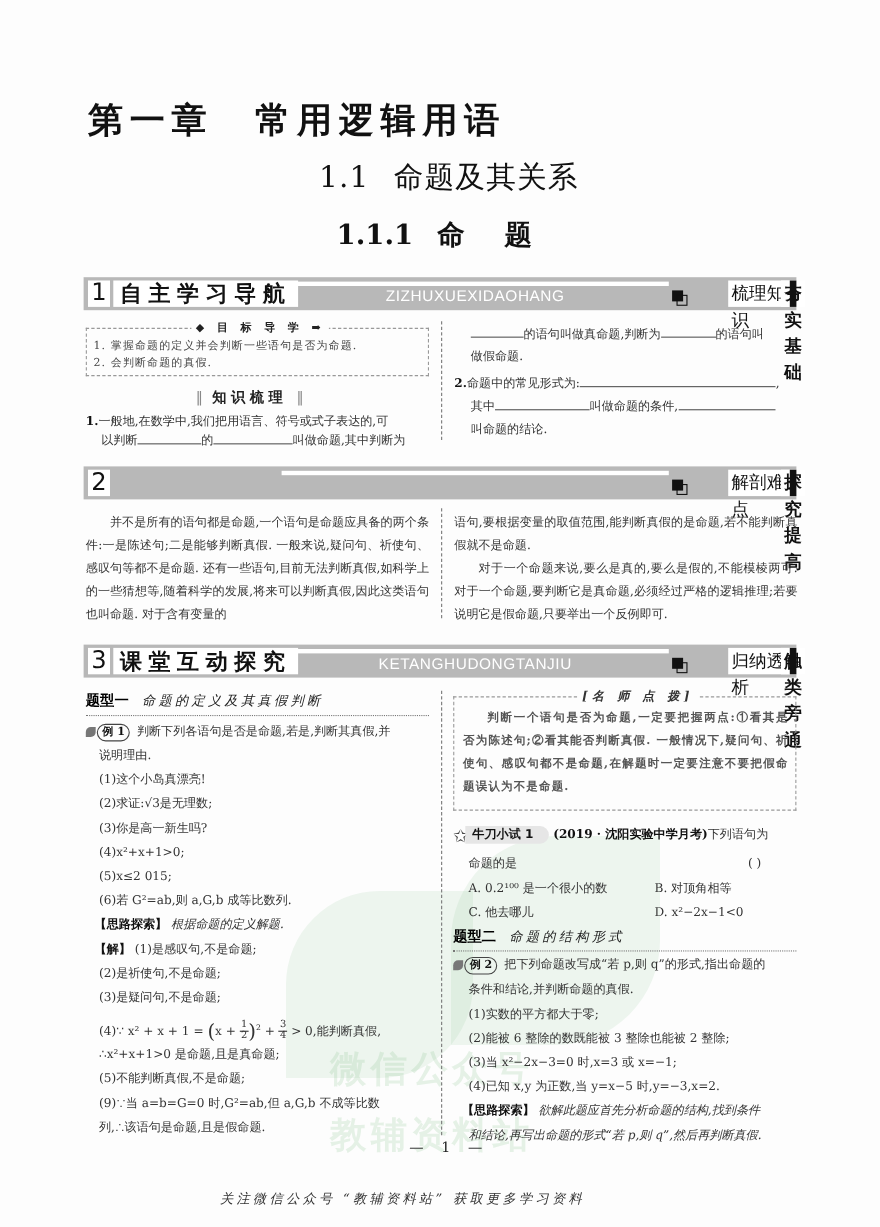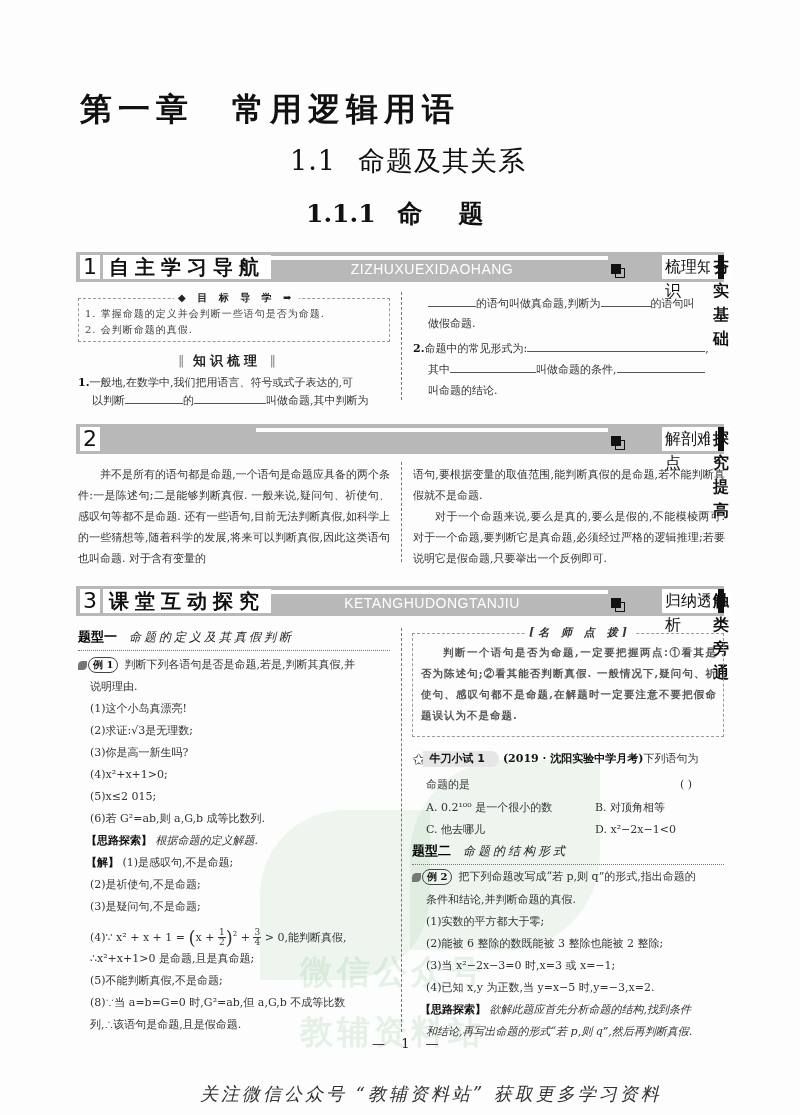--- a/index.html
+++ b/index.html
@@ -53,21 +53,21 @@
   .leaf-icon { display: inline-block; width: 9px; height: 9px; background: #777; border-radius: 50% 0 50% 0; margin-right: 1px; vertical-align: middle; }
 
   .teacher-box { position: absolute; left: 412px; top: 633px; width: 312px; height: 104px; border: 1px dashed #999; font-weight: bold; }
   .teacher-box .legend { position: absolute; left: 112px; top: -9px; background: #fdfdfd; padding: 0 4px; font-size: 11px; letter-spacing: 4px; color: #333; font-style: italic; }
   .teacher-box .body { position: absolute; left: 8px; top: 8px; width: 296px; font-size: 10.5px; line-height: 21px; color: #555; text-align: justify; letter-spacing: 1px; }
 
   .practice-tag { display: inline-block; height: 16px; padding: 0 14px 0 6px; background: #e6e6e6; border-radius: 0 10px 10px 0; font-family: "DejaVu Sans", sans-serif; font-weight: bold; font-size: 11px; line-height: 16px; color: #111; margin-right: 4px; }
   .star-icon { display: inline-block; font-size: 16px; color: #444; vertical-align: middle; margin-right: -2px; }
 
   .page-num { position: absolute; left: 372px; top: 1036px; font-size: 13px; color: #222; letter-spacing: 6px; }
-  .footer { position: absolute; left: 200px; top: 1082px; font-size: 18px; color: #333; letter-spacing: 3px; font-style: italic; }
+  .footer { position: absolute; left: 200px; top: 1082px; font-size: 12px; color: #333; letter-spacing: 3px; font-style: italic; }
   sup { font-size: 7px; }
   .frac { display: inline-block; vertical-align: middle; text-align: center; font-size: 9px; line-height: 9px; }
   .frac span { display: block; }
   .frac .top { border-bottom: 1px solid #333; padding: 0 1px; }
   .big-paren { font-size: 18px; vertical-align: middle; }
 </style>
 </head>
 <body>
 
 <div class="watermark">
@@ -182,21 +182,21 @@
 <div class="txt" style="left:90px;top:896px;">(3)是疑问句,不是命题;</div>
 <div class="txt" style="left:90px;top:924px;">
   <span>(4)∵ x² + x + 1 =</span>
   <span class="big-paren">(</span>x +
   <span class="frac"><span class="top">1</span><span>2</span></span><span class="big-paren">)</span><sup>2</sup> +
   <span class="frac"><span class="top">3</span><span>4</span></span>
   <span>&gt; 0,能判断真假,</span>
 </div>
 <div class="txt" style="left:90px;top:948px;">∴x²+x+1&gt;0 是命题,且是真命题;</div>
 <div class="txt" style="left:90px;top:970px;">(5)不能判断真假,不是命题;</div>
-<div class="txt" style="left:90px;top:992px;">(8)∵当 a=b=G=0 时,G²=ab,但 a,G,b 不成等比数</div>
+<div class="txt" style="left:90px;top:992px;">(9)∵当 a=b=G=0 时,G²=ab,但 a,G,b 不成等比数</div>
 <div class="txt" style="left:90px;top:1014px;">列,∴该语句是命题,且是假命题.</div>
 
 <div class="teacher-box">
   <div class="legend">[名 师 点 拨]</div>
   <div class="body" style="text-indent:22px;">判断一个语句是否为命题,一定要把握两点:①看其是否为陈述句;②看其能否判断真假. 一般情况下,疑问句、祈使句、感叹句都不是命题,在解题时一定要注意不要把假命题误认为不是命题.</div>
 </div>
 
 <div class="txt" style="left:412px;top:748px;">
   <span class="star-icon">✩</span><span class="practice-tag">牛刀小试 1</span><b>(2019 · 沈阳实验中学月考)</b><span>下列语句为</span>
 </div>

